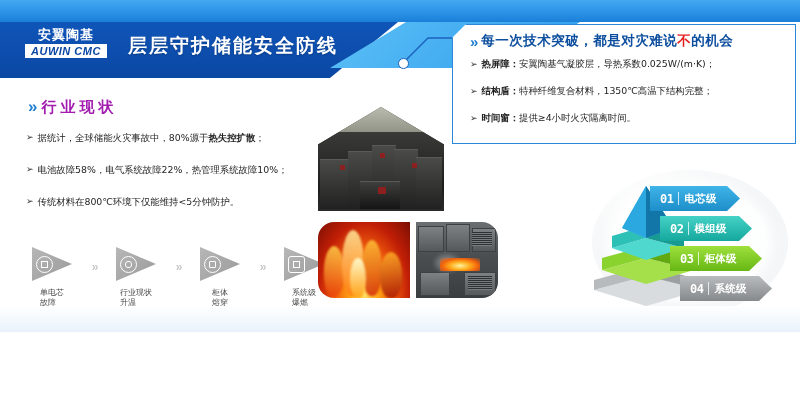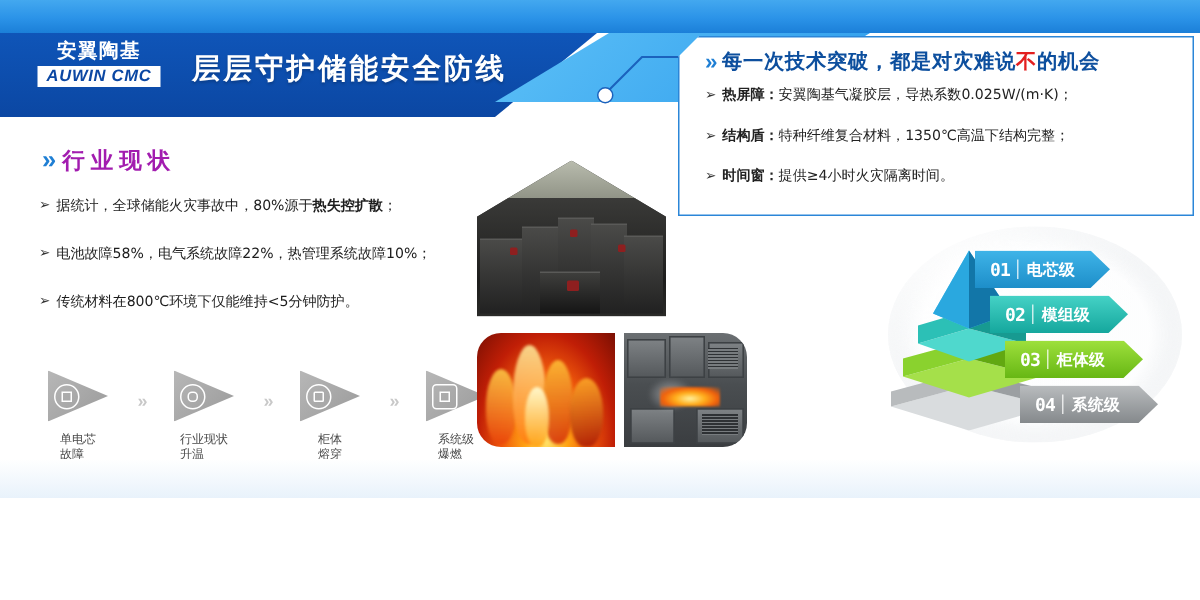--- a/index.html
+++ b/index.html
@@ -166,21 +166,21 @@
     filter:blur(.6px);
   }
   .cab-smoke {
     position:absolute; left:16px; top:30px; width:30px; height:22px;
     background:radial-gradient(ellipse at 50% 50%, rgba(230,232,235,.55) 0%, rgba(200,205,210,0) 72%);
     filter:blur(1.5px);
   }
   .cab-vent { position:absolute; background:repeating-linear-gradient(180deg,#2e3134 0 1px,#787c7f 1px 2px); }
 
   
-  .pyr-wrap { position:absolute; left:588px; top:149px; width:212px; height:150px; }
+  .pyr-wrap { position:absolute; left:588px; top:168px; width:212px; height:150px; }
   .sphere {
     position:absolute; left:4px; top:2px; width:196px; height:144px;
     border-radius:50%;
     background:
       radial-gradient(ellipse at 30% 22%, rgba(255,255,255,.98) 0%, rgba(255,255,255,.35) 30%, rgba(255,255,255,0) 55%),
       radial-gradient(ellipse at 50% 50%, rgba(248,250,252,.25) 55%, rgba(214,219,224,.8) 84%, rgba(236,239,242,.45) 93%, rgba(255,255,255,0) 100%);
     box-shadow:inset 0 0 16px rgba(255,255,255,.9);
   }
   .pyr { position:absolute; left:0px; top:10px; width:120px; height:128px; }
   .lab {

